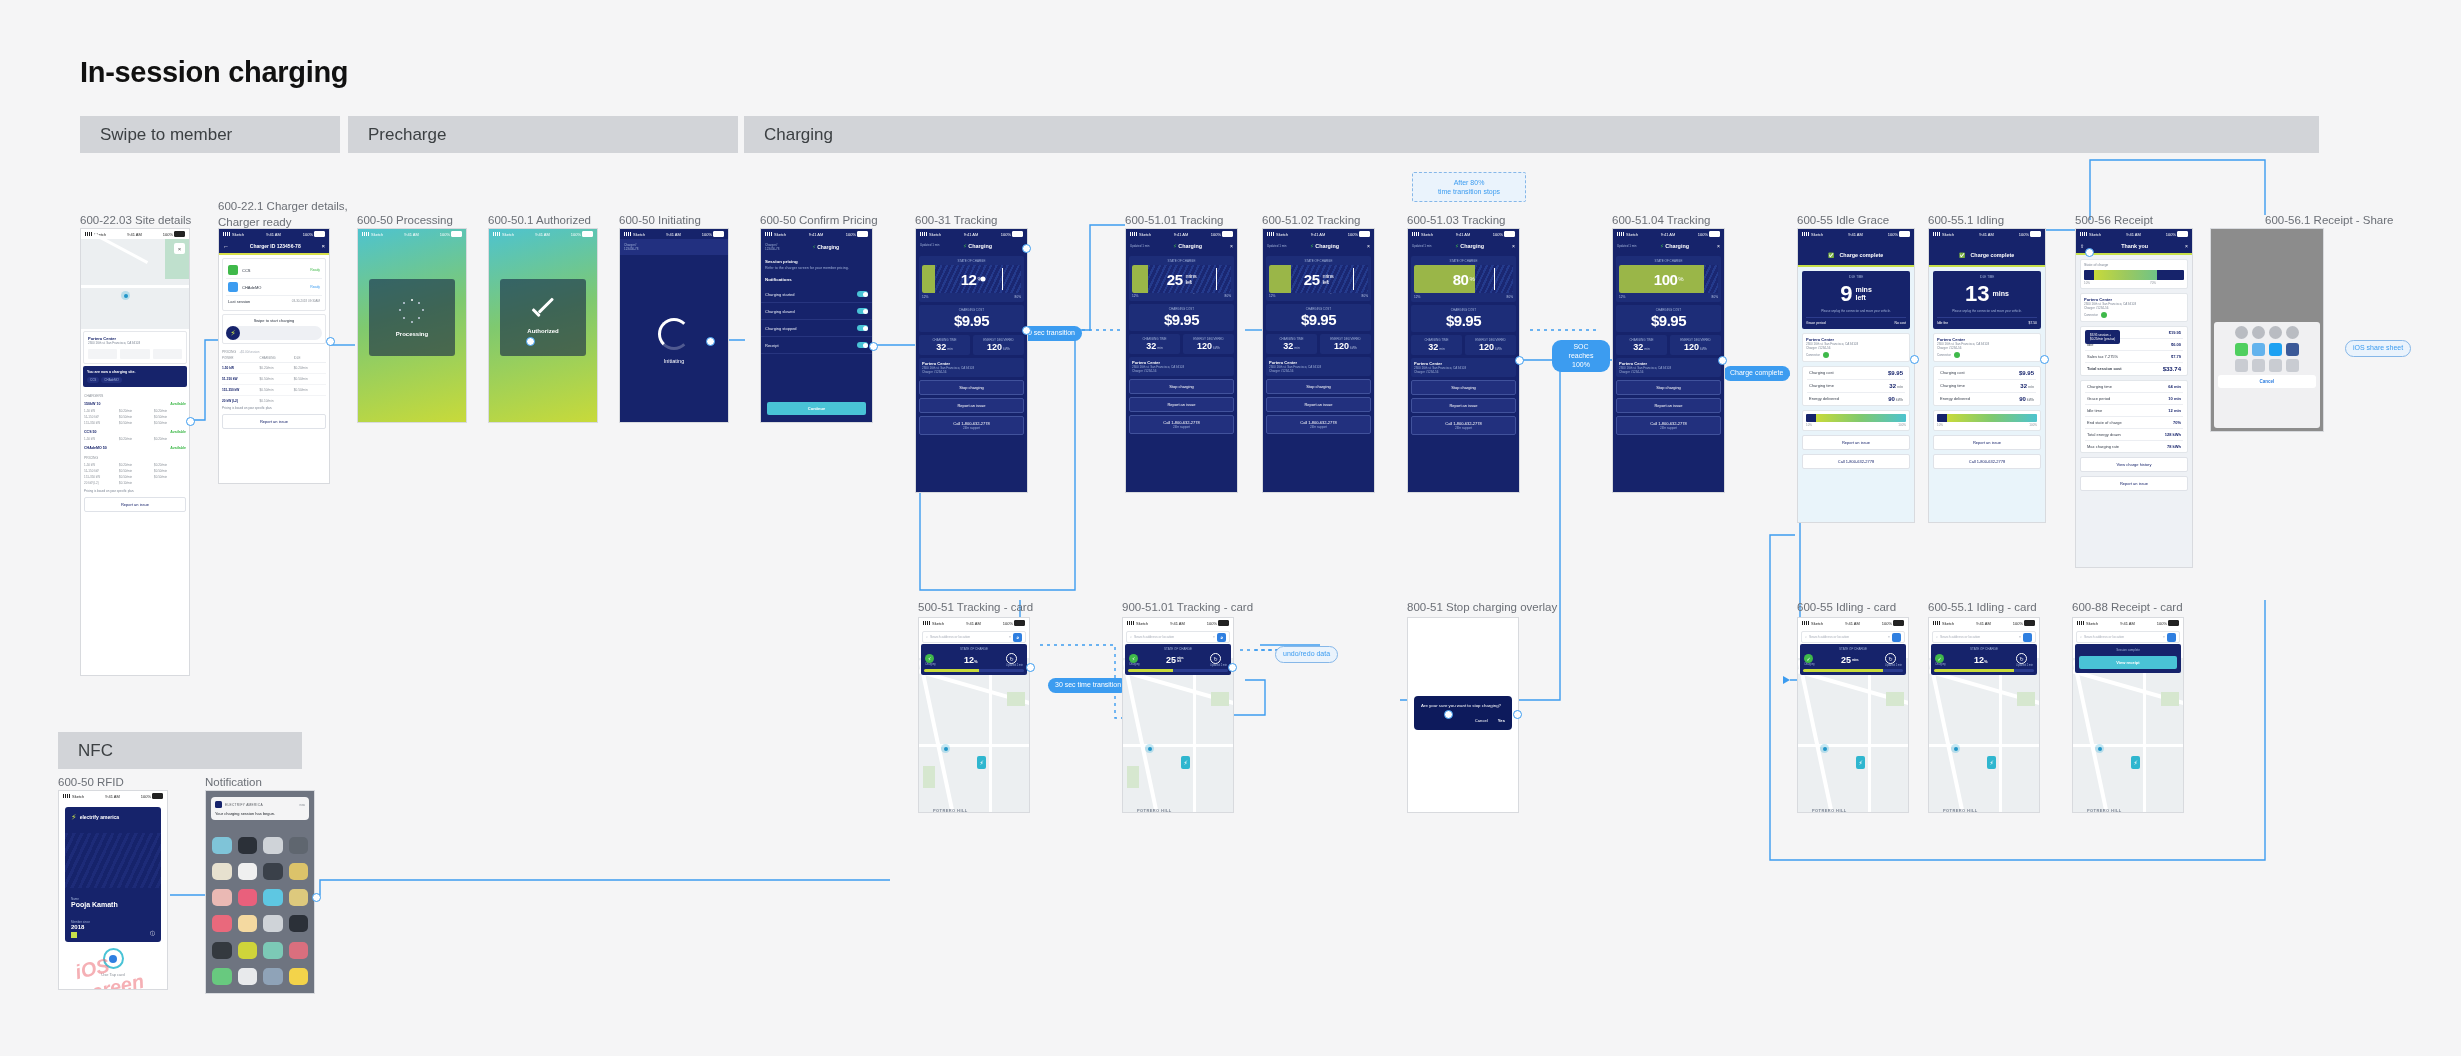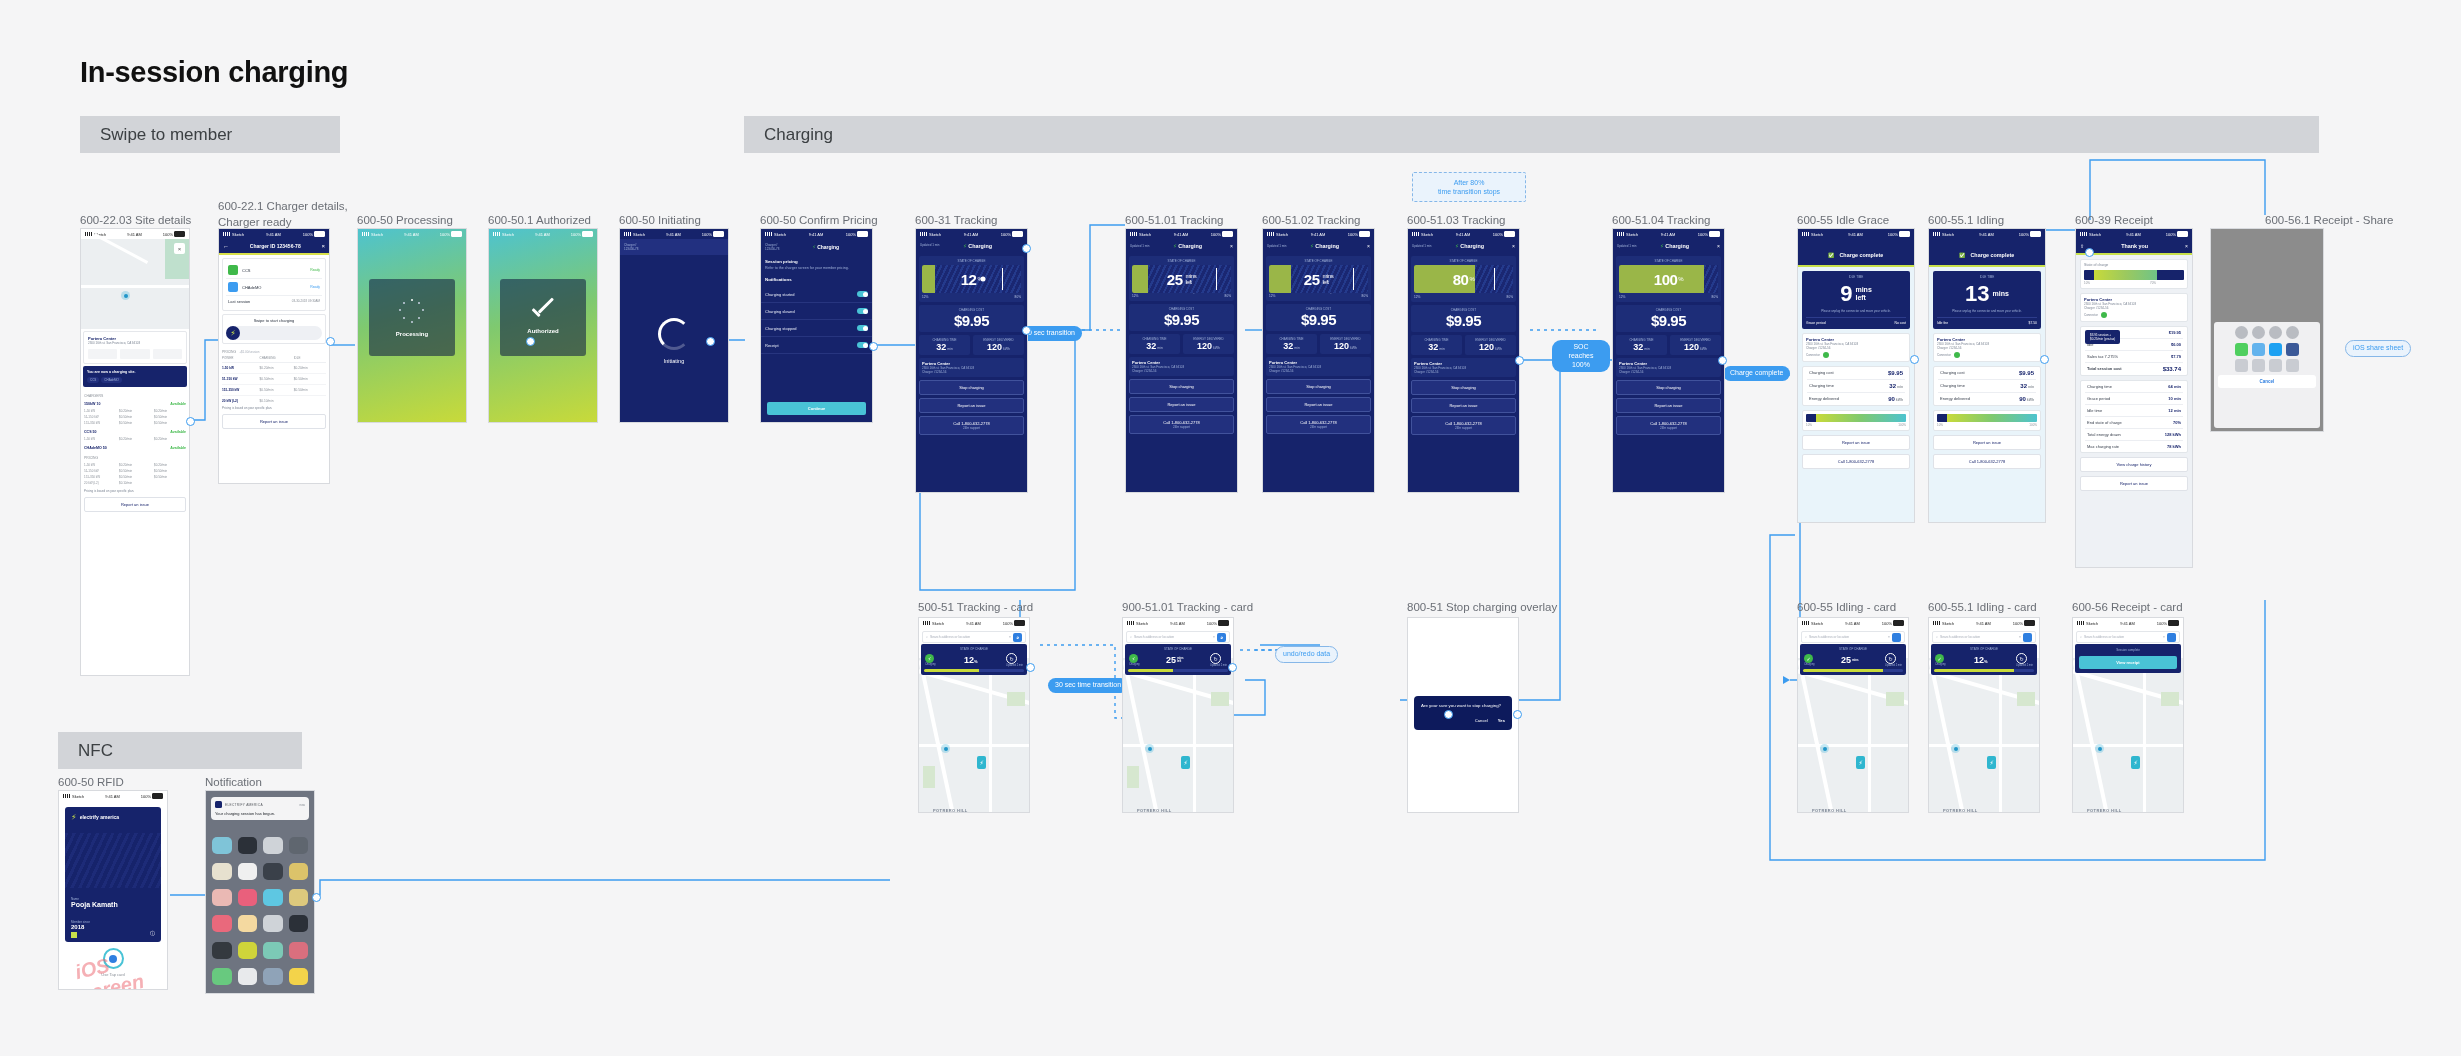--- a/index.html
+++ b/index.html
@@ -167,20 +167,23 @@
 </style>
 </head>
 <body>
 
 <div class="canvas">
 
   <div class="page-title">In-session charging</div>
 
   <div class="sec-bar" style="left:80px;top:116px;width:260px;">
     <span>Swipe to member</span>
+  </div>
+  <div class="sec-bar" style="left:348px;top:116px;width:390px;">
+    <span>Precharge</span>
   </div>
   <div class="sec-bar" style="left:744px;top:116px;width:1575px;">
     <span>Charging</span>
   </div>
   <div class="sec-bar" style="left:58px;top:732px;width:244px;">
     <span>NFC</span>
   </div>
 
   <svg class="links">
     <g stroke="#3c9cf0" stroke-width="1.4" fill="none">
@@ -979,21 +982,21 @@
       </div>
       <div style="display:flex;justify-content:space-between;font-size:3px;color:#8b9199;margin-top:1px;">
         <span>10%</span>
         <span>100%</span>
         </div>
     </div>
     <div class="btn-white" style="margin:4px;">Report an issue</div>
     <div class="btn-white" style="margin:4px;">Call 1-800-632-2778</div>
   </div>
 
-  <div class="flabel" style="left:2075px;top:213px;">600-39 Receipt</div>
+  <div class="flabel" style="left:2075px;top:213px;">500-56 Receipt</div>
   <div class="phone" style="left:2075px;top:228px;width:118px;height:340px;background:#eef1f5;">
     <div class="statusbar" style="background:#16236b;">
       <span class="sb-l">
           <i class="bars"></i>
           <span>Sketch</span>
         </span>
       <span class="sb-c">9:41 AM</span>
       <span class="sb-r">
           <span>100%</span>
           <i class="batt"></i>
@@ -1312,21 +1315,21 @@
           <span>12</span><small style="font-size:4px;">%</small></div>
         <div style="text-align:center;">
           <div class="refresh">↻</div>
           <div class="micro" style="font-size:2.6px;">Updated 2 min</div>
         </div>
       </div>
       <div style="height:2.5px;border-radius:2px;background:linear-gradient(to right,#c8da3a 0 80%,#2b3c8f 80%);"></div>
     </div>
   </div>
 
-  <div class="flabel" style="left:2072px;top:600px;">600-56 Receipt - card</div>
+  <div class="flabel" style="left:2072px;top:600px;">600-88 Receipt - card</div>
   <div class="phone" style="left:2072px;top:617px;width:112px;height:196px;">
     <div class="statusbar dark">
       <span class="sb-l">
           <i class="bars"></i>
           <span>Sketch</span>
         </span>
       <span class="sb-c">9:41 AM</span>
       <span class="sb-r">
           <span>100%</span>
           <i class="batt"></i>

